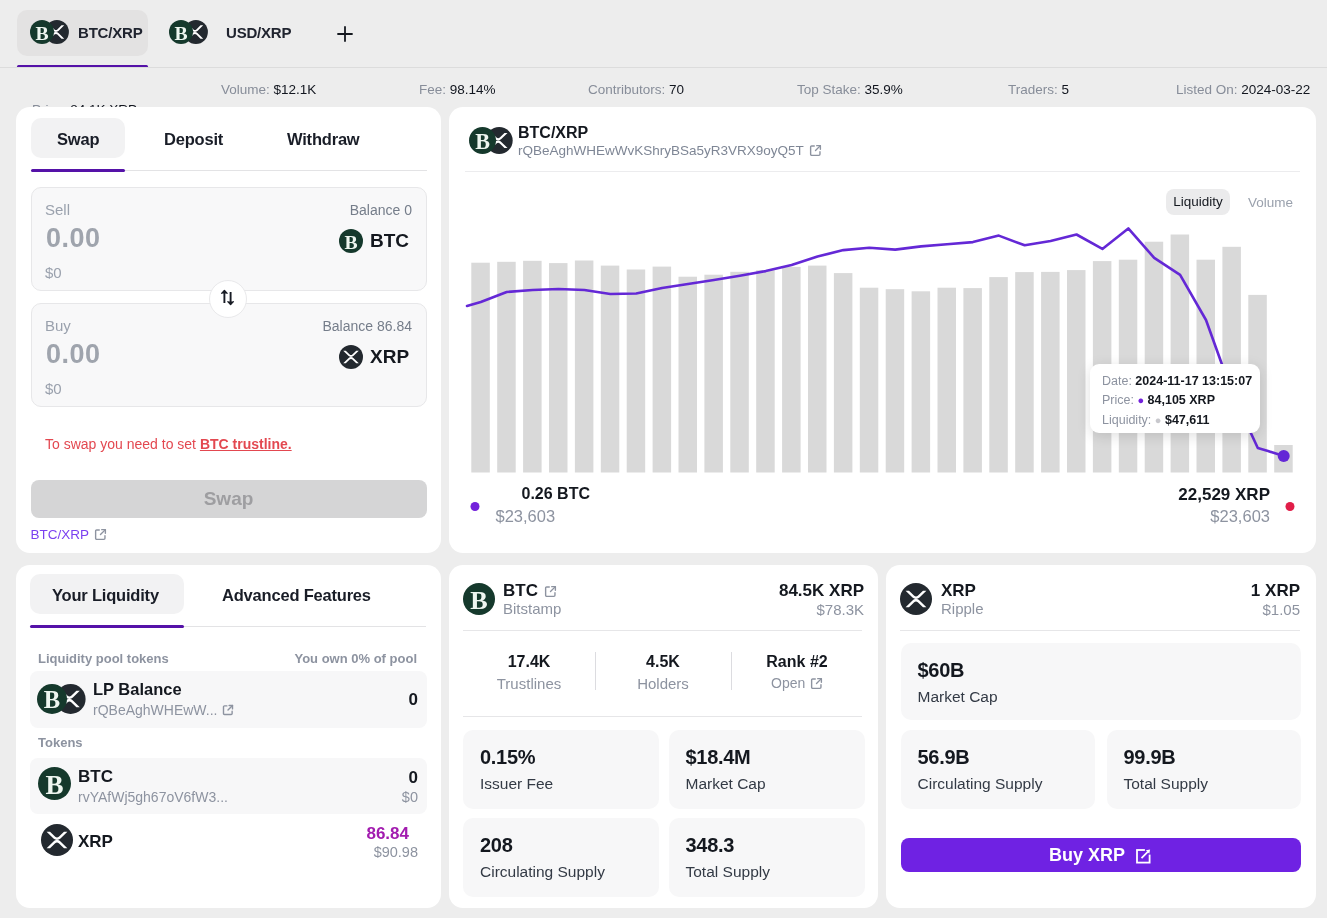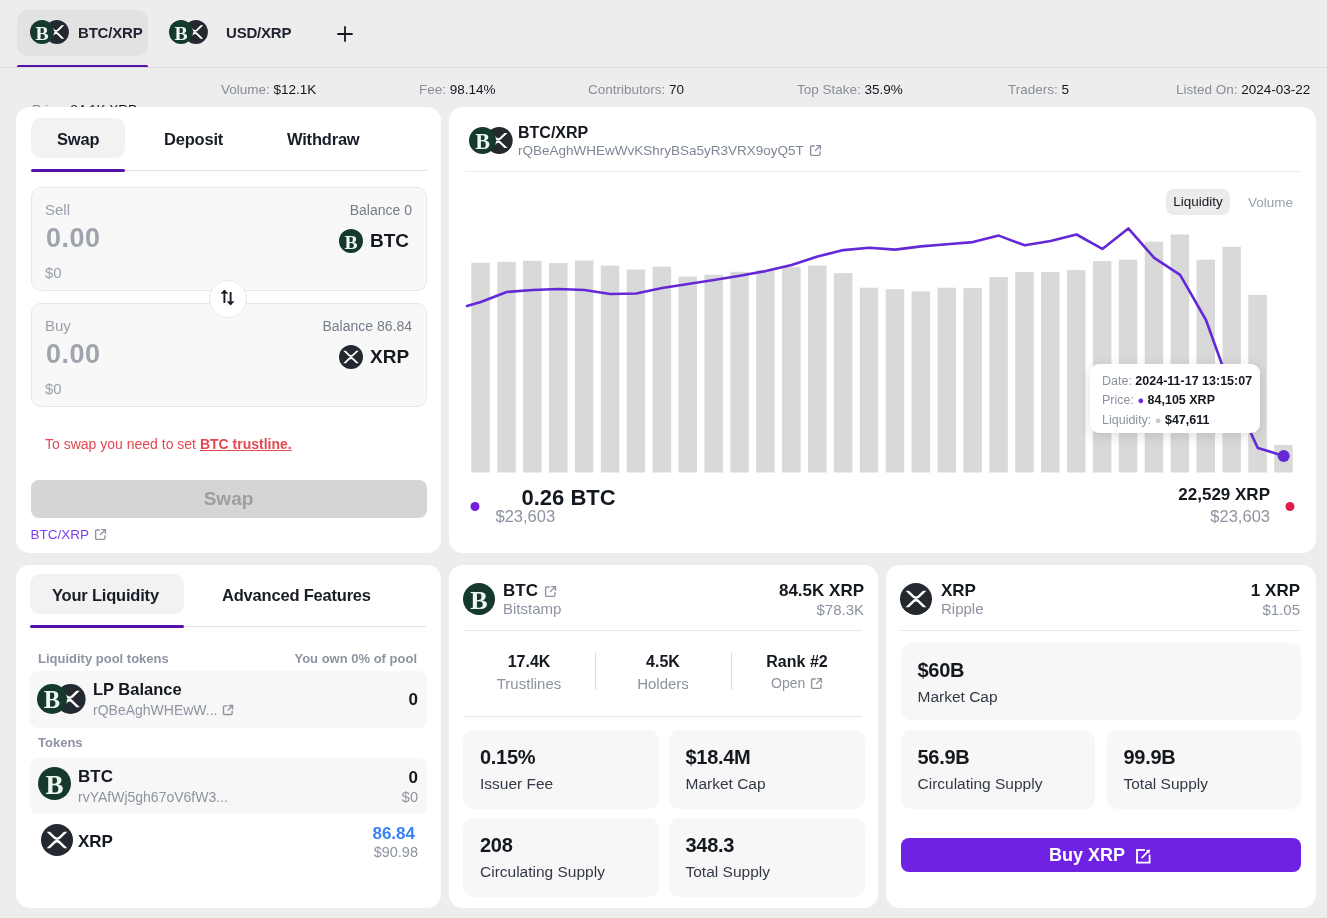--- a/index.html
+++ b/index.html
@@ -192,21 +192,21 @@
       <rect x="747.5" y="152.7" width="18.5" height="212.8" fill="#d9d9d9"></rect>
       <rect x="773.4" y="139.8" width="18.5" height="225.7" fill="#d9d9d9"></rect>
       <rect x="799.3" y="187.9" width="18.5" height="177.6" fill="#d9d9d9"></rect>
       <rect x="825.2" y="338.0" width="18.5" height="27.5" fill="#d9d9d9"></rect>
     <polyline points="18.0,199.0 31.8,195.0 57.7,185.0 83.6,183.0 109.5,182.0 135.4,183.0 161.3,187.0 187.2,186.5 213.1,181.0 239.0,177.0 264.9,173.0 290.8,168.7 316.7,164.1 342.6,158.0 368.5,149.6 394.4,143.1 420.3,140.8 446.2,142.6 472.1,139.4 498.0,137.2 523.9,135.1 549.8,128.6 575.7,138.3 601.6,134.0 627.5,127.5 653.4,141.9 679.3,121.4 705.2,150.9 731.1,167.8 757.0,213.0 782.9,285.0 808.8,341.0 819.0,344.0 834.7,349.0" fill="none" stroke="#6428d6" stroke-width="2.6" stroke-linejoin="round" stroke-linecap="round"></polyline>
     <circle cx="834.7" cy="349" r="6" fill="#6428d6"></circle>
     <circle cx="26" cy="399.5" r="4.5" fill="#7322db"></circle>
     <circle cx="841" cy="399.5" r="4.5" fill="#e11d48"></circle>
   </svg>
 
-  <div class="abs" style="left:46.5px; top:378px; font-size:22px; font-weight:700; color:#14181f;padding-left:26px;">0.26 BTC</div>
+  <div class="abs" style="left:46.5px; top:378px; font-size:16px; font-weight:700; color:#14181f;padding-left:26px;">0.26 BTC</div>
   <div class="abs" style="left:46.5px; top:400px; font-size:16.5px; color:#8d93a0;">$23,603</div>
   <div class="abs right" style="right:46px; top:378px; font-size:17px; font-weight:700; color:#14181f;">22,529 XRP</div>
   <div class="abs right" style="right:46px; top:400px; font-size:16.5px; color:#8d93a0;">$23,603</div>
 
   <div class="abs" style="left:641px; top:257px; width:170px; height:69px; background:#fff; border-radius:9px; box-shadow:0 3px 14px rgba(0,0,0,0.13); font-size:12.5px; padding:8px 0 0 12px; line-height:19.3px; white-space:nowrap;">
     <div><span class="gray">Date: </span><span class="b dark">2024-11-17 13:15:07</span></div>
     <div><span class="gray">Price: </span><span style="color:#7322db; font-size:11px;">●</span> <span class="b dark">84,105 XRP</span></div>
     <div><span class="gray">Liquidity: </span><span style="color:#c8c8cd; font-size:11px;">●</span> <span class="b dark">$47,611</span></div>
   </div>
 </div>
@@ -261,21 +261,21 @@
   <div class="abs" style="left:24.5px; top:259px;">
       <svg width="32" height="32" viewBox="0 0 32 32" class="">
         <circle cx="16.0" cy="16.0" r="16.0" fill="#23292f"></circle>
         <g transform="translate(-3.521561600000002,-3.521561600000002) scale(1.6267968)">
           <path fill="#fff" d="M5.6 6.9h2.1l3.2 3.1c.62.6 1.58.6 2.2 0l3.2-3.1h2.1l-4.25 4.15c-1.2 1.17-3.1 1.17-4.3 0L5.6 6.9z"></path>
           <path fill="#fff" d="M18.4 17.1h-2.1l-3.2-3.1c-.62-.6-1.58-.6-2.2 0l-3.2 3.1H5.6l4.25-4.15c1.2-1.17 3.1-1.17 4.3 0L18.4 17.1z"></path>
         </g>
       </svg>
     </div>
   <div class="abs" style="left:62px; top:267px; font-size:17px; font-weight:700; color:#14181f;">XRP</div>
-  <div class="abs right" style="right:26px; top:259px; font-size:17px; font-weight:700; color:#3b82f6;padding-left:8px;">86.84</div>
+  <div class="abs right" style="right:32px; top:259px; font-size:17px; font-weight:700; color:#a21caf;padding-left:8px;">86.84</div>
   <div class="abs right" style="right:23px; top:279px; font-size:14.5px; color:#8d93a0;">$90.98</div>
 </div>
 
 <div class="card" id="card-btc" style="left:449px; top:565px; width:429px; height:343px;">
   <div class="abs" style="left:14px; top:18px;">
       <svg width="32" height="32" viewBox="0 0 32 32" class="">
         <circle cx="16.0" cy="16.0" r="16.0" fill="#15392c"></circle>
         <text x="16.0" y="16.0" fill="#eef6f0" font-family="Liberation Serif" font-weight="bold" font-size="26.2" text-anchor="middle" dominant-baseline="central" dy="1.0">B</text>
       </svg>
     </div>

